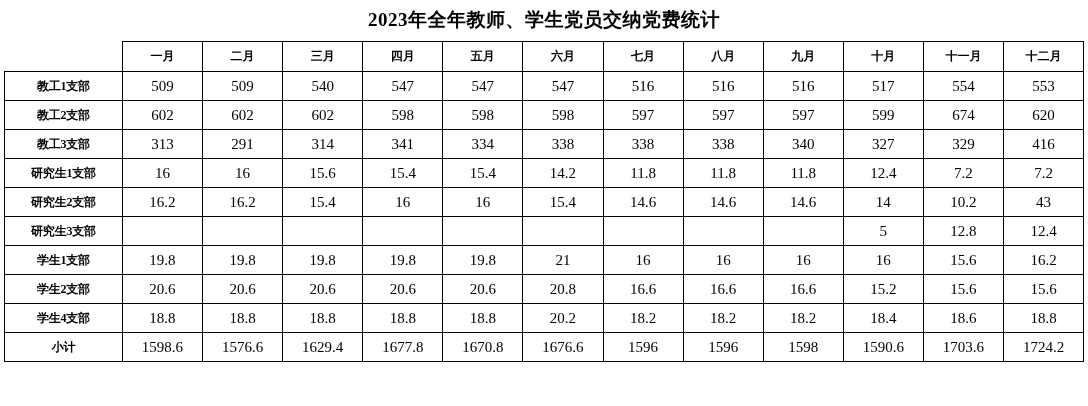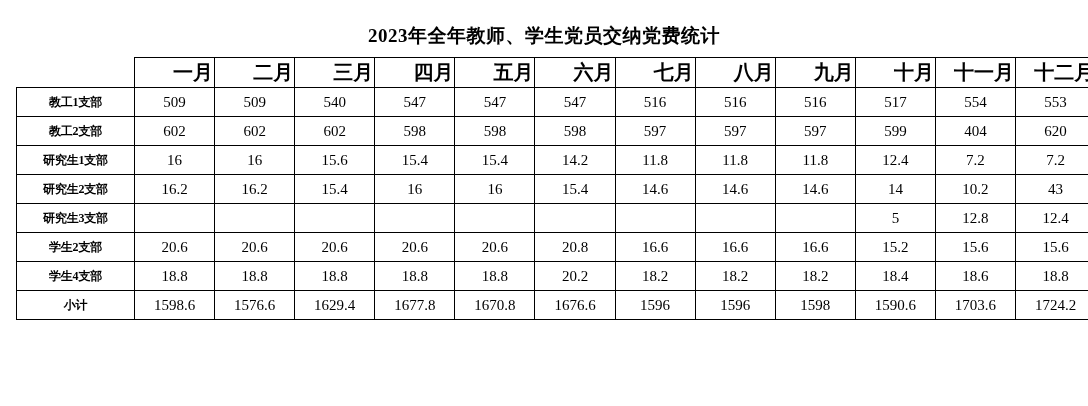--- a/index.html
+++ b/index.html
@@ -11,21 +11,21 @@
     width: 1088px;
     height: 406px;
     font-family: "Liberation Serif", "DejaVu Serif", serif;
     color: #000000;
     overflow: hidden;
   }
   .page {
     width: 1088px;
     height: 356px;
     box-sizing: border-box;
-    padding: 16px;
+    padding: 0;
     position: relative;
   }
   .doc-title {
     text-align: center;
     font-size: 19px;
     font-weight: bold;
     letter-spacing: 0.5px;
     padding-top: 7px;
     padding-bottom: 8px;
     font-family: "Liberation Serif", "DejaVu Serif", serif;
@@ -41,23 +41,22 @@
     text-align: center;
     vertical-align: middle;
     font-size: 15px;
     height: 28px;
     padding: 0 1px;
     font-family: "Liberation Serif", "DejaVu Serif", serif;
     white-space: nowrap;
   }
   table.stats thead th {
     font-weight: bold;
-    font-size: 20px;
+    font-size: 12px;
     height: 29px;
-    text-align: right;
   }
   table.stats thead th.corner {
     border-left: none;
     border-top: none;
     background: #ffffff;
   }
   table.stats tbody th.rowhead {
     font-weight: bold;
     font-size: 12px;
     letter-spacing: -0.2px;
@@ -133,22 +132,37 @@
           <td>602</td>
           <td>602</td>
           <td>602</td>
           <td>598</td>
           <td>598</td>
           <td>598</td>
           <td>597</td>
           <td>597</td>
           <td>597</td>
           <td>599</td>
-          <td>404</td>
+          <td>674</td>
           <td>620</td>
+        </tr>
+        <tr>
+          <th class="rowhead">教工3支部</th>
+          <td>313</td>
+          <td>291</td>
+          <td>314</td>
+          <td>341</td>
+          <td>334</td>
+          <td>338</td>
+          <td>338</td>
+          <td>338</td>
+          <td>340</td>
+          <td>327</td>
+          <td>329</td>
+          <td>416</td>
         </tr>
         <tr>
           <th class="rowhead">研究生1支部</th>
           <td>16</td>
           <td>16</td>
           <td>15.6</td>
           <td>15.4</td>
           <td>15.4</td>
           <td>14.2</td>
           <td>11.8</td>
@@ -180,20 +194,35 @@
           <td></td>
           <td></td>
           <td></td>
           <td></td>
           <td></td>
           <td></td>
           <td></td>
           <td>5</td>
           <td>12.8</td>
           <td>12.4</td>
+        </tr>
+        <tr>
+          <th class="rowhead">学生1支部</th>
+          <td>19.8</td>
+          <td>19.8</td>
+          <td>19.8</td>
+          <td>19.8</td>
+          <td>19.8</td>
+          <td>21</td>
+          <td>16</td>
+          <td>16</td>
+          <td>16</td>
+          <td>16</td>
+          <td>15.6</td>
+          <td>16.2</td>
         </tr>
         <tr>
           <th class="rowhead">学生2支部</th>
           <td>20.6</td>
           <td>20.6</td>
           <td>20.6</td>
           <td>20.6</td>
           <td>20.6</td>
           <td>20.8</td>
           <td>16.6</td>

